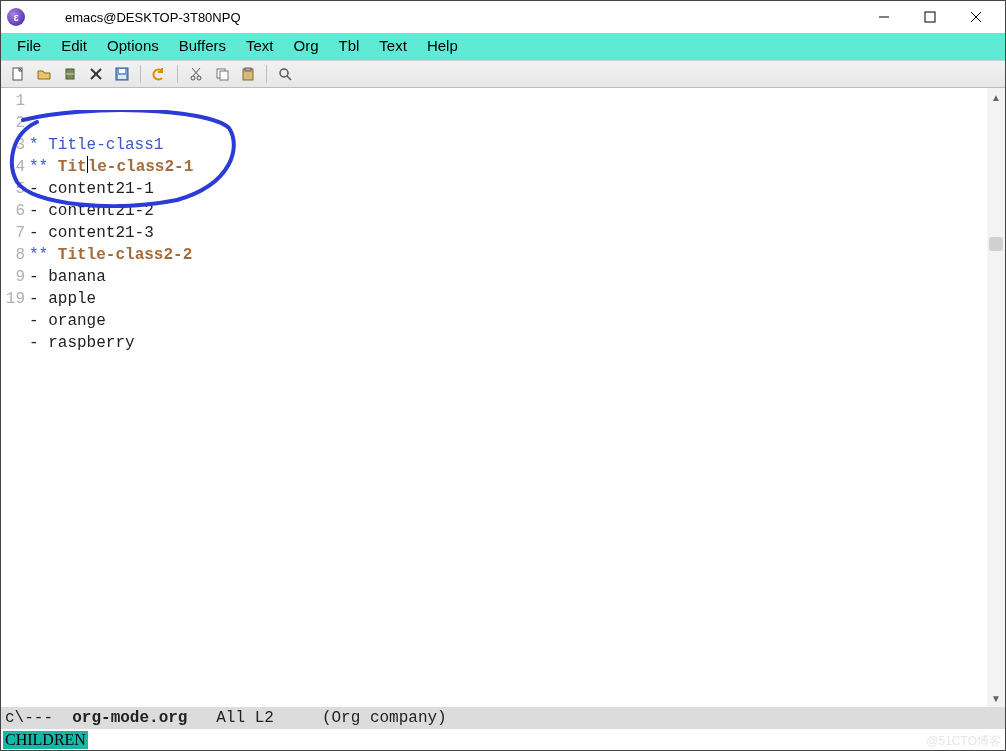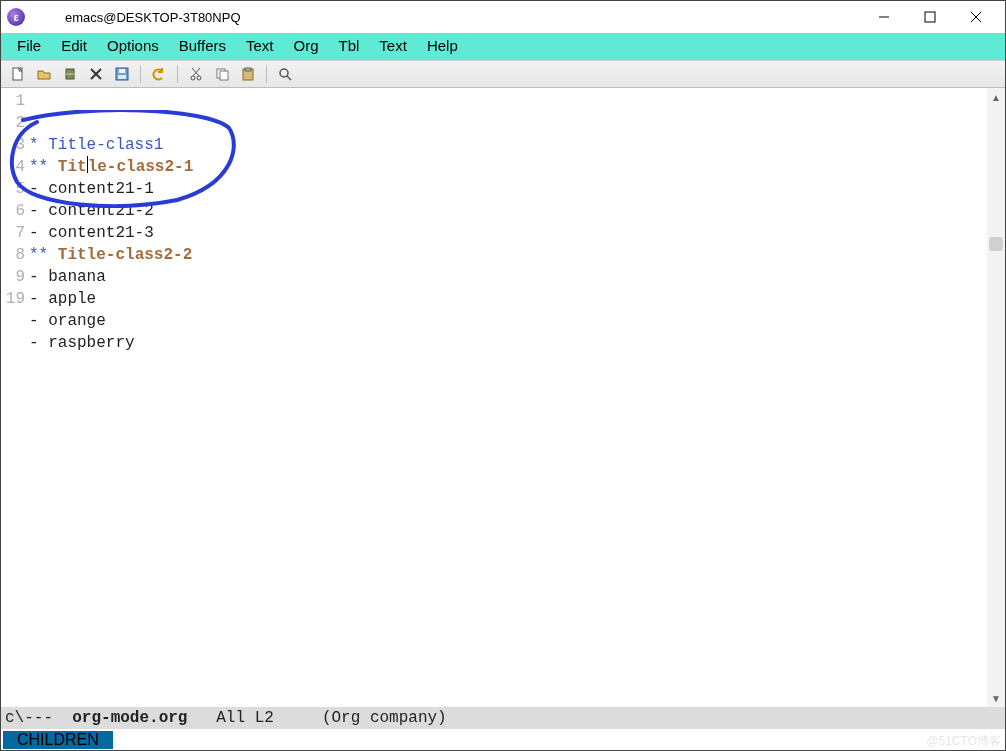--- a/index.html
+++ b/index.html
@@ -145,24 +145,24 @@
   }
   .modeline .buf { font-weight:bold; }
   
   .echo {
     height:22px;
     background:#fff;
     display:flex;align-items:center;
     padding:0 2px;
   }
   .echo .msg {
-    background:#0369a1;
-    font-family:Liberation Sans, sans-serif;
+    background:#14b8a6;
+    font-family:Liberation Serif, serif;
     font-size:16px;
-    padding:0 14px;
+    padding:0 2px;
   }
   
   .circled {
     position:absolute;
     pointer-events:none;
     z-index:5;
   }
 </style>
 </head>
 <body>

